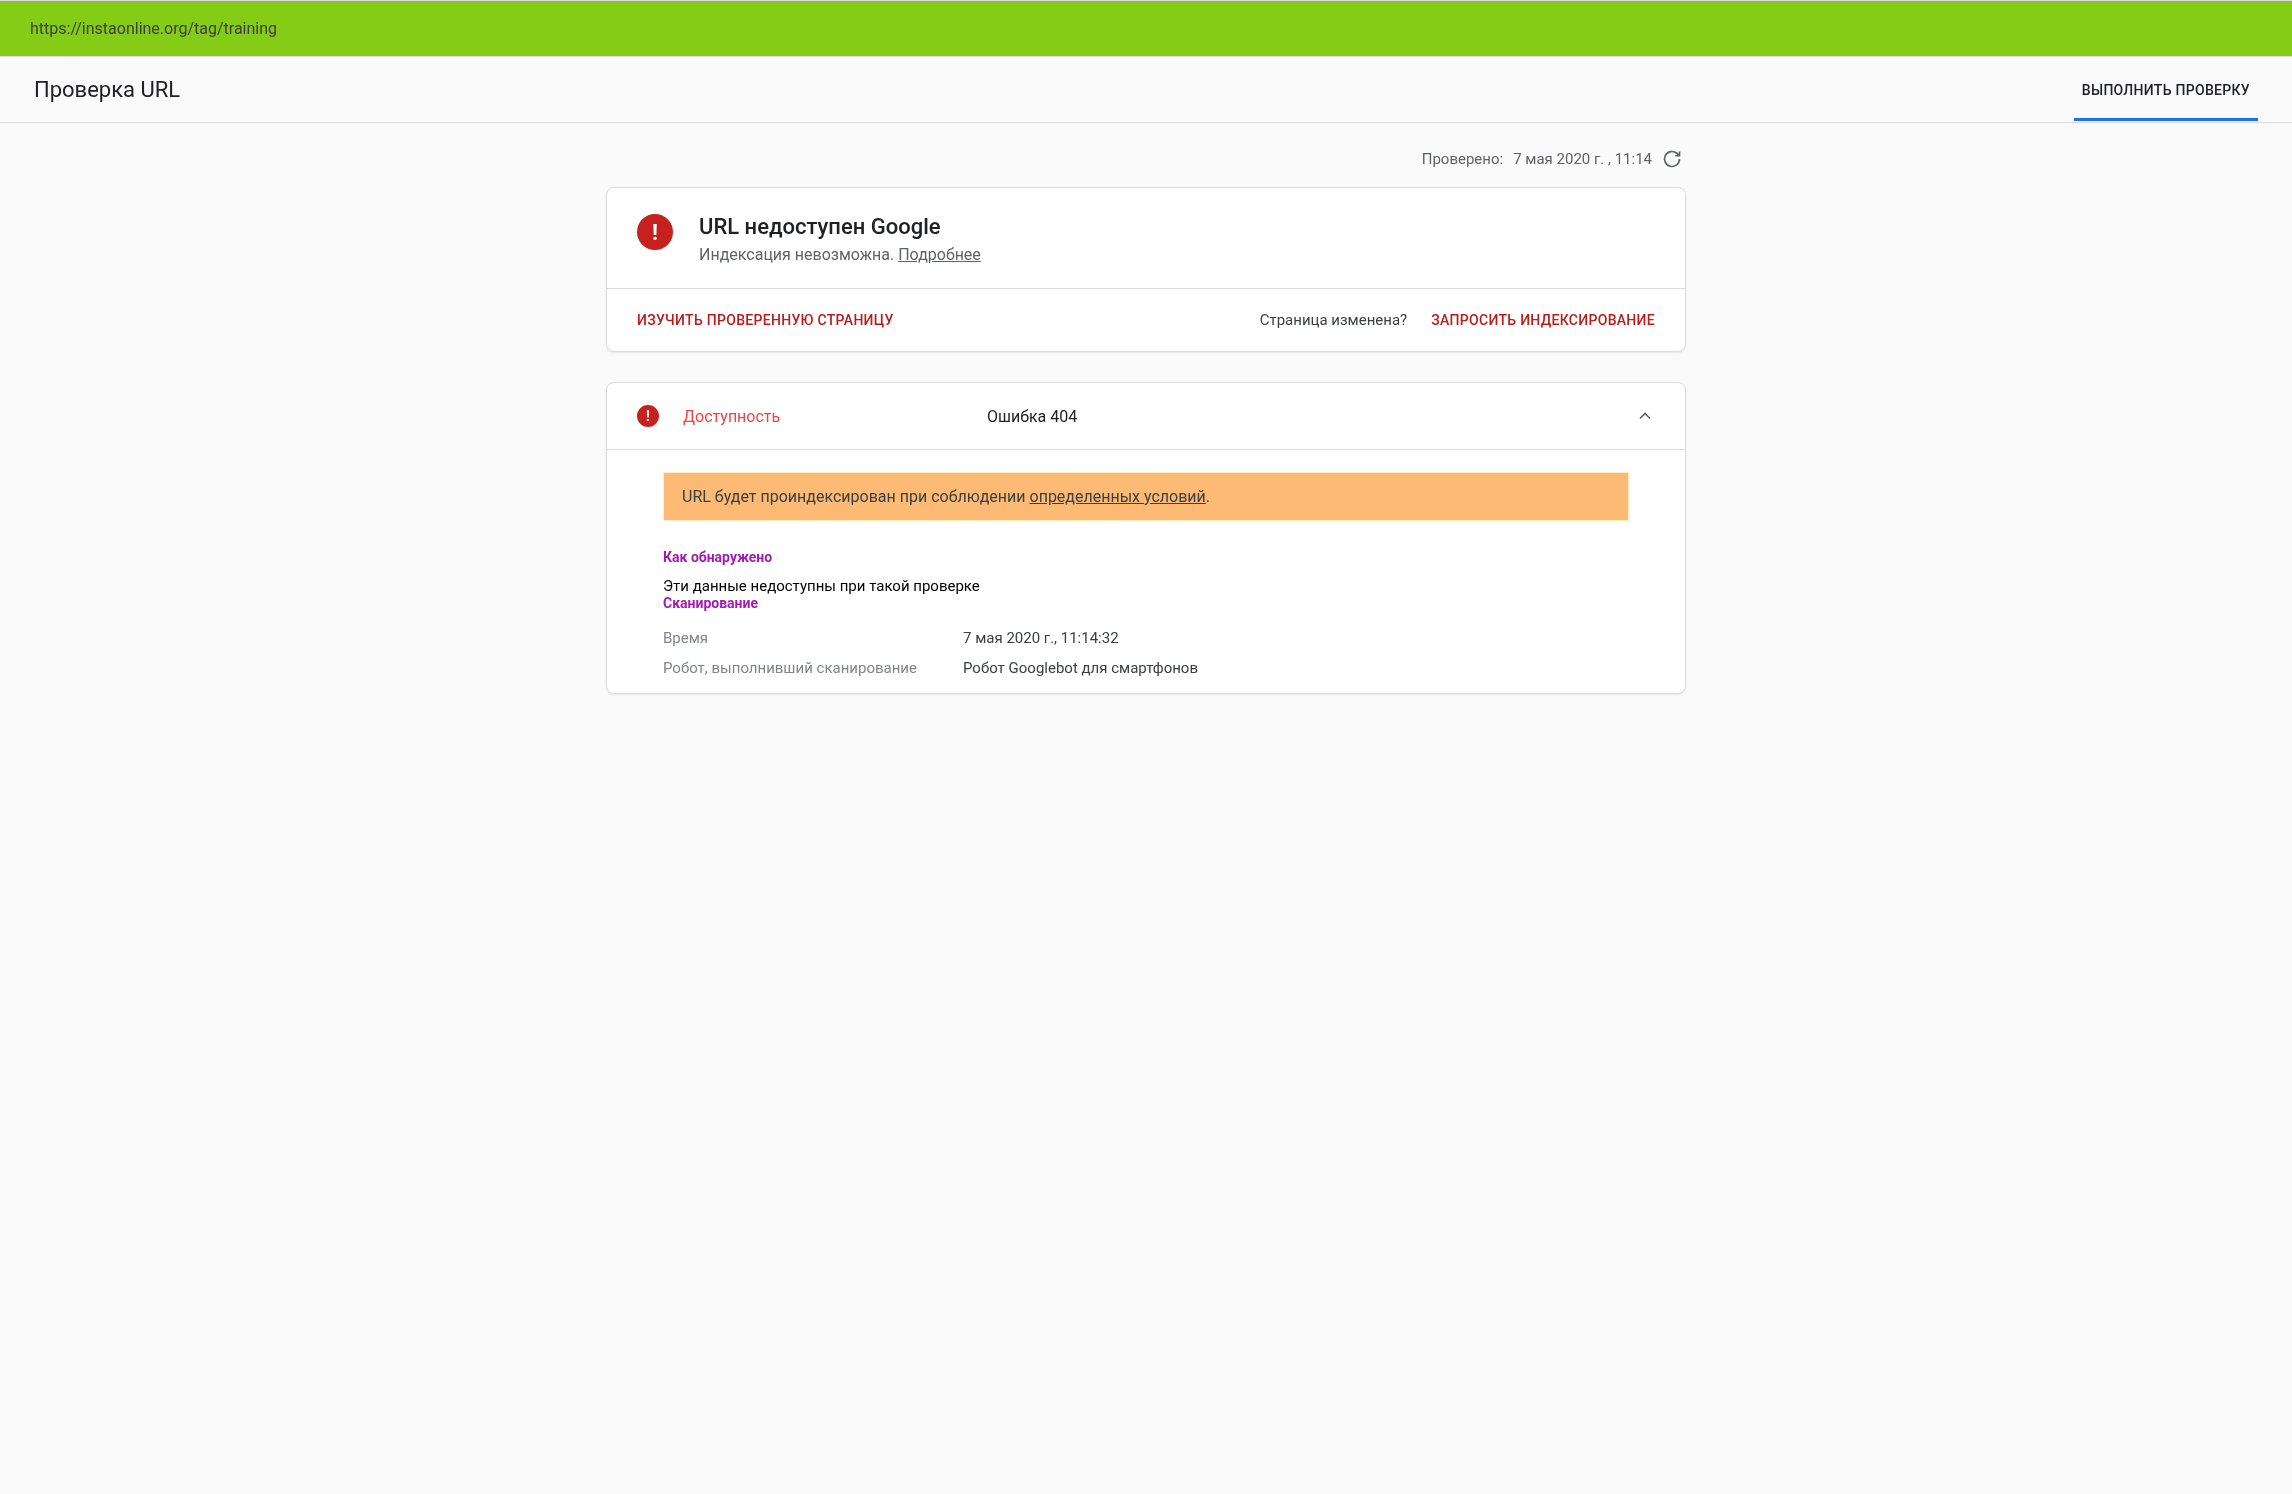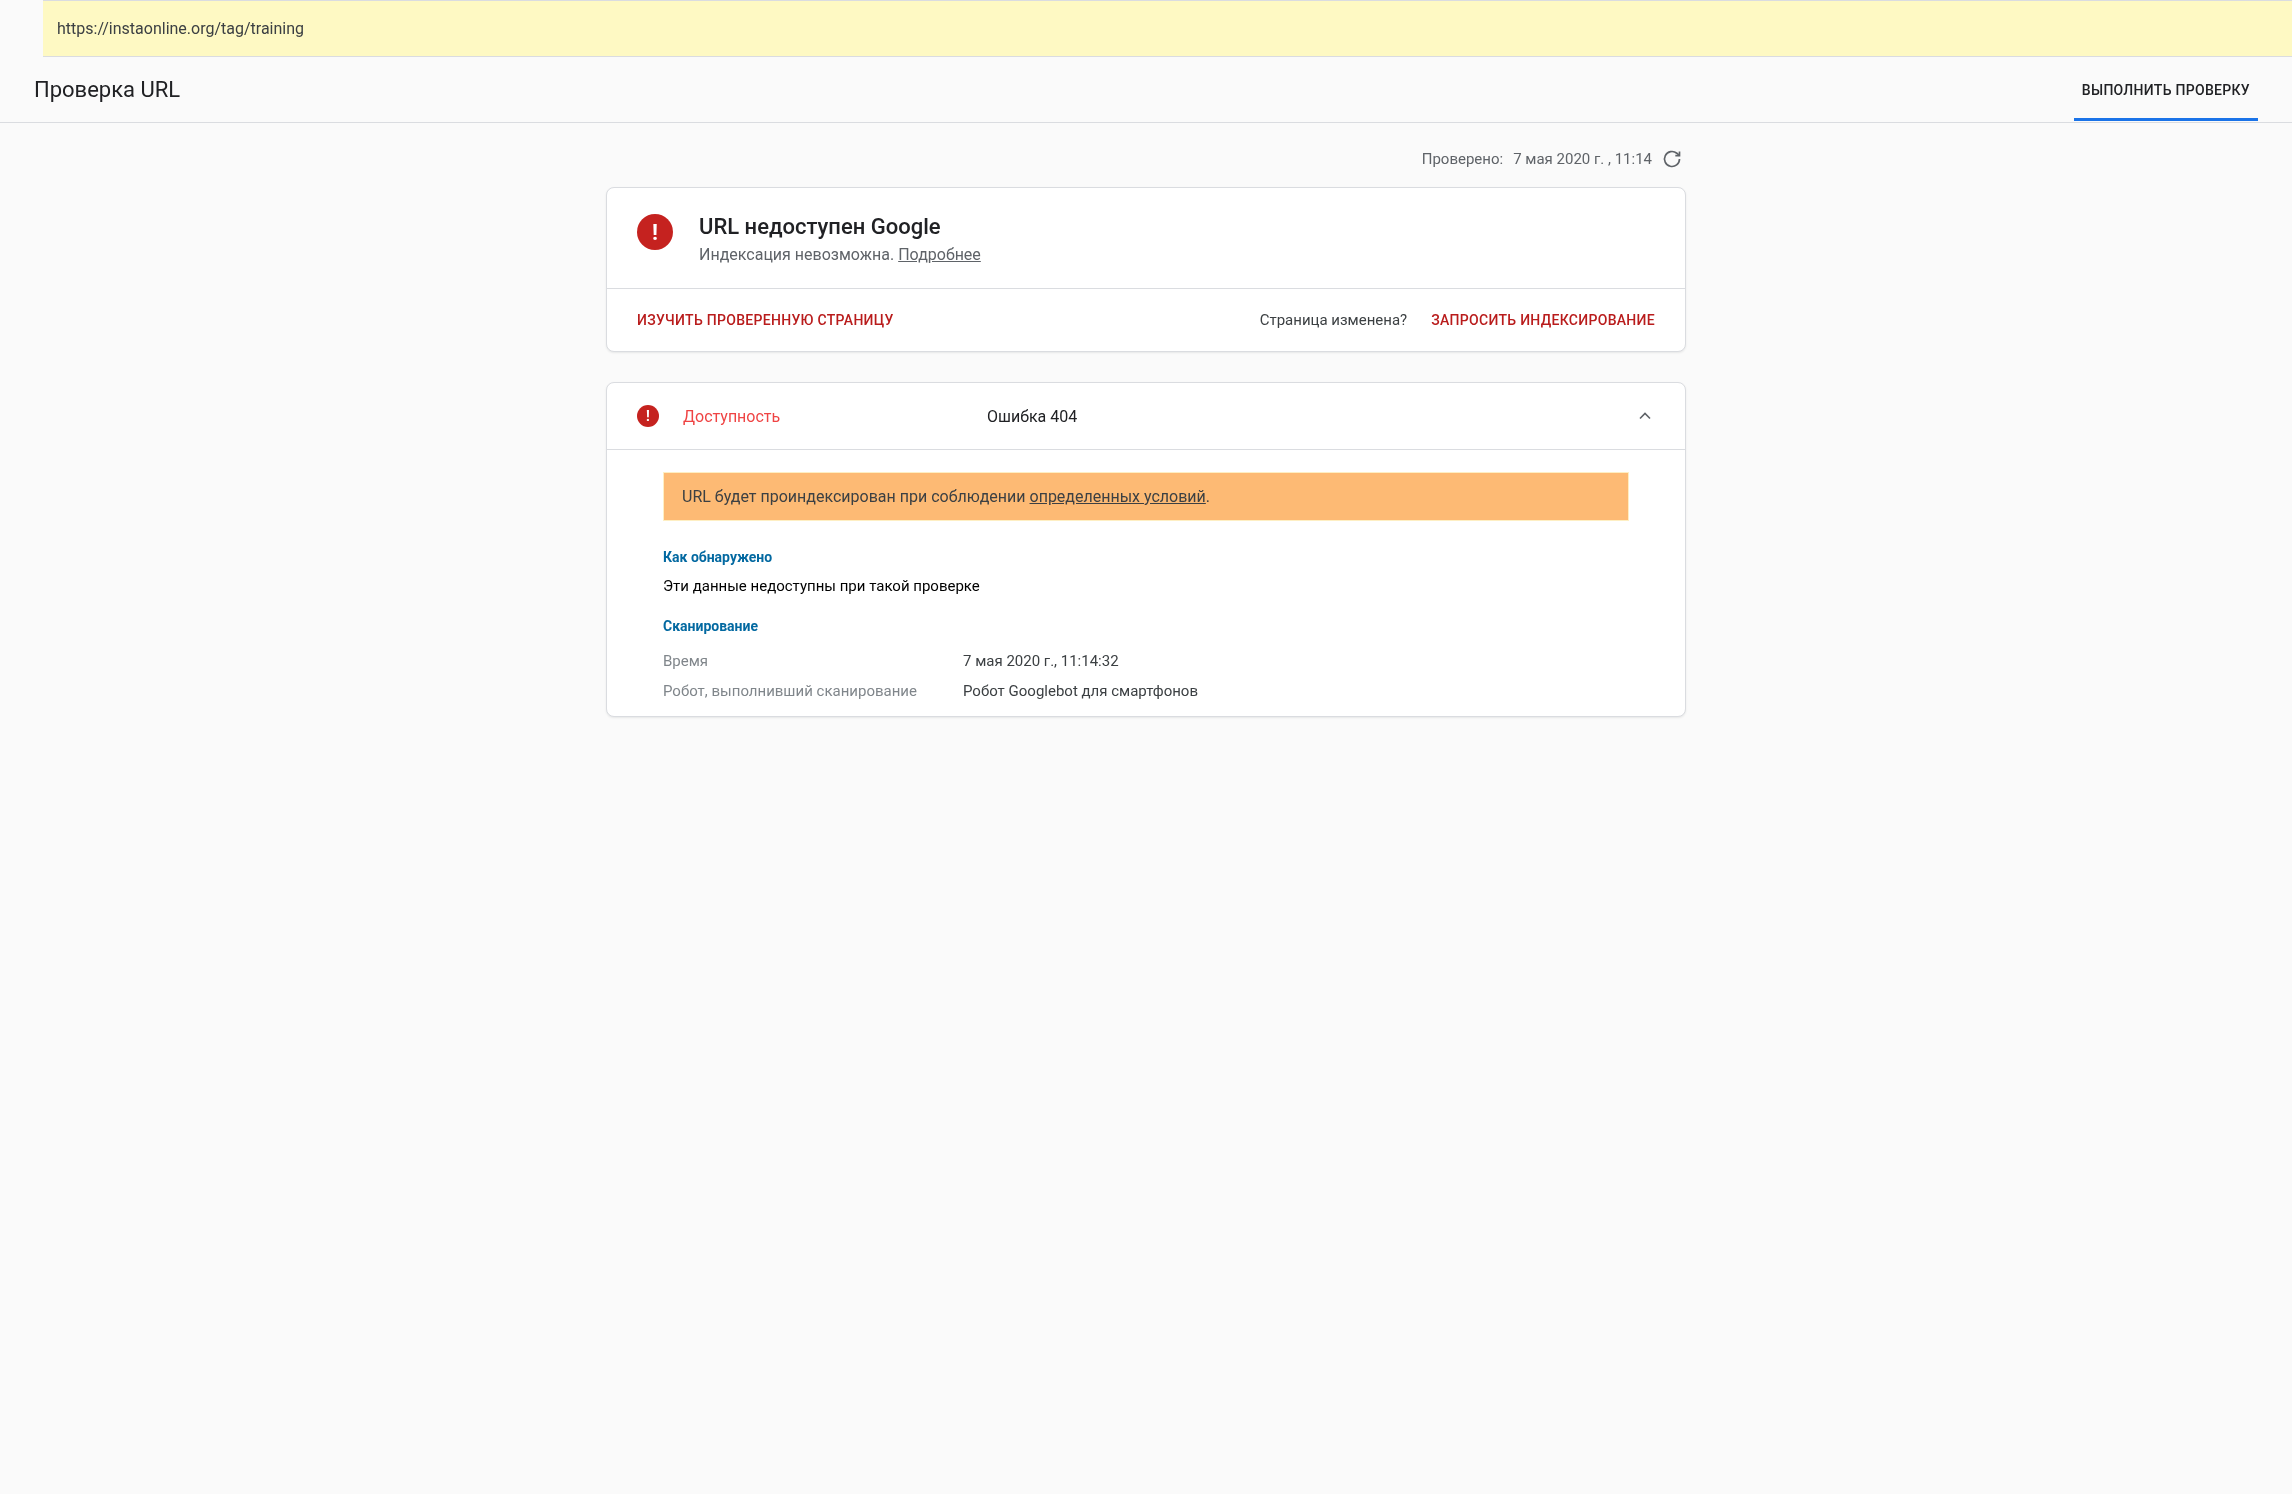--- a/index.html
+++ b/index.html
@@ -3,27 +3,26 @@
 <meta charset="utf-8">
 <style>
   * { box-sizing: border-box; margin: 0; padding: 0; }
   body {
     font-family: Roboto, "Helvetica Neue", Arial, sans-serif;
     background: #fafafa;
     color: #3c4043;
     font-size: 14px;
   }
   .url-bar {
-    background: #fef9c3;
-    padding: 18px 14px;
+    background: #84cc16;
+    padding: 18px 30px;
     font-size: 16px;
     color: #3c4043;
     border-top: 1px solid #dadce0;
     border-bottom: 1px solid #dadce0;
-    margin-left: 43px;
   }
   .header-row {
     display: flex;
     align-items: center;
     justify-content: space-between;
     padding: 0 34px;
     border-bottom: 1px solid #dadce0;
     background: #fafafa;
   }
   .page-title {
@@ -146,22 +145,22 @@
     border: 1px solid #feefc3;
     padding: 14px 18px;
     font-size: 16px;
     color: #3c4043;
     margin-bottom: 28px;
   }
   .notice .link { text-decoration: underline; cursor: pointer; }
   .subhead {
     font-size: 14px;
     font-weight: 700;
-    color: #0369a1;
-    margin: 23px 0 12px 0;
+    color: #a21caf;
+    margin: 0 0 12px 0;
   }
   .muted {
     color: #000000;
     font-size: 15px;
     margin-bottom: 0;
   }
   .kv-row {
     display: flex;
     padding: 6px 0;
   }

